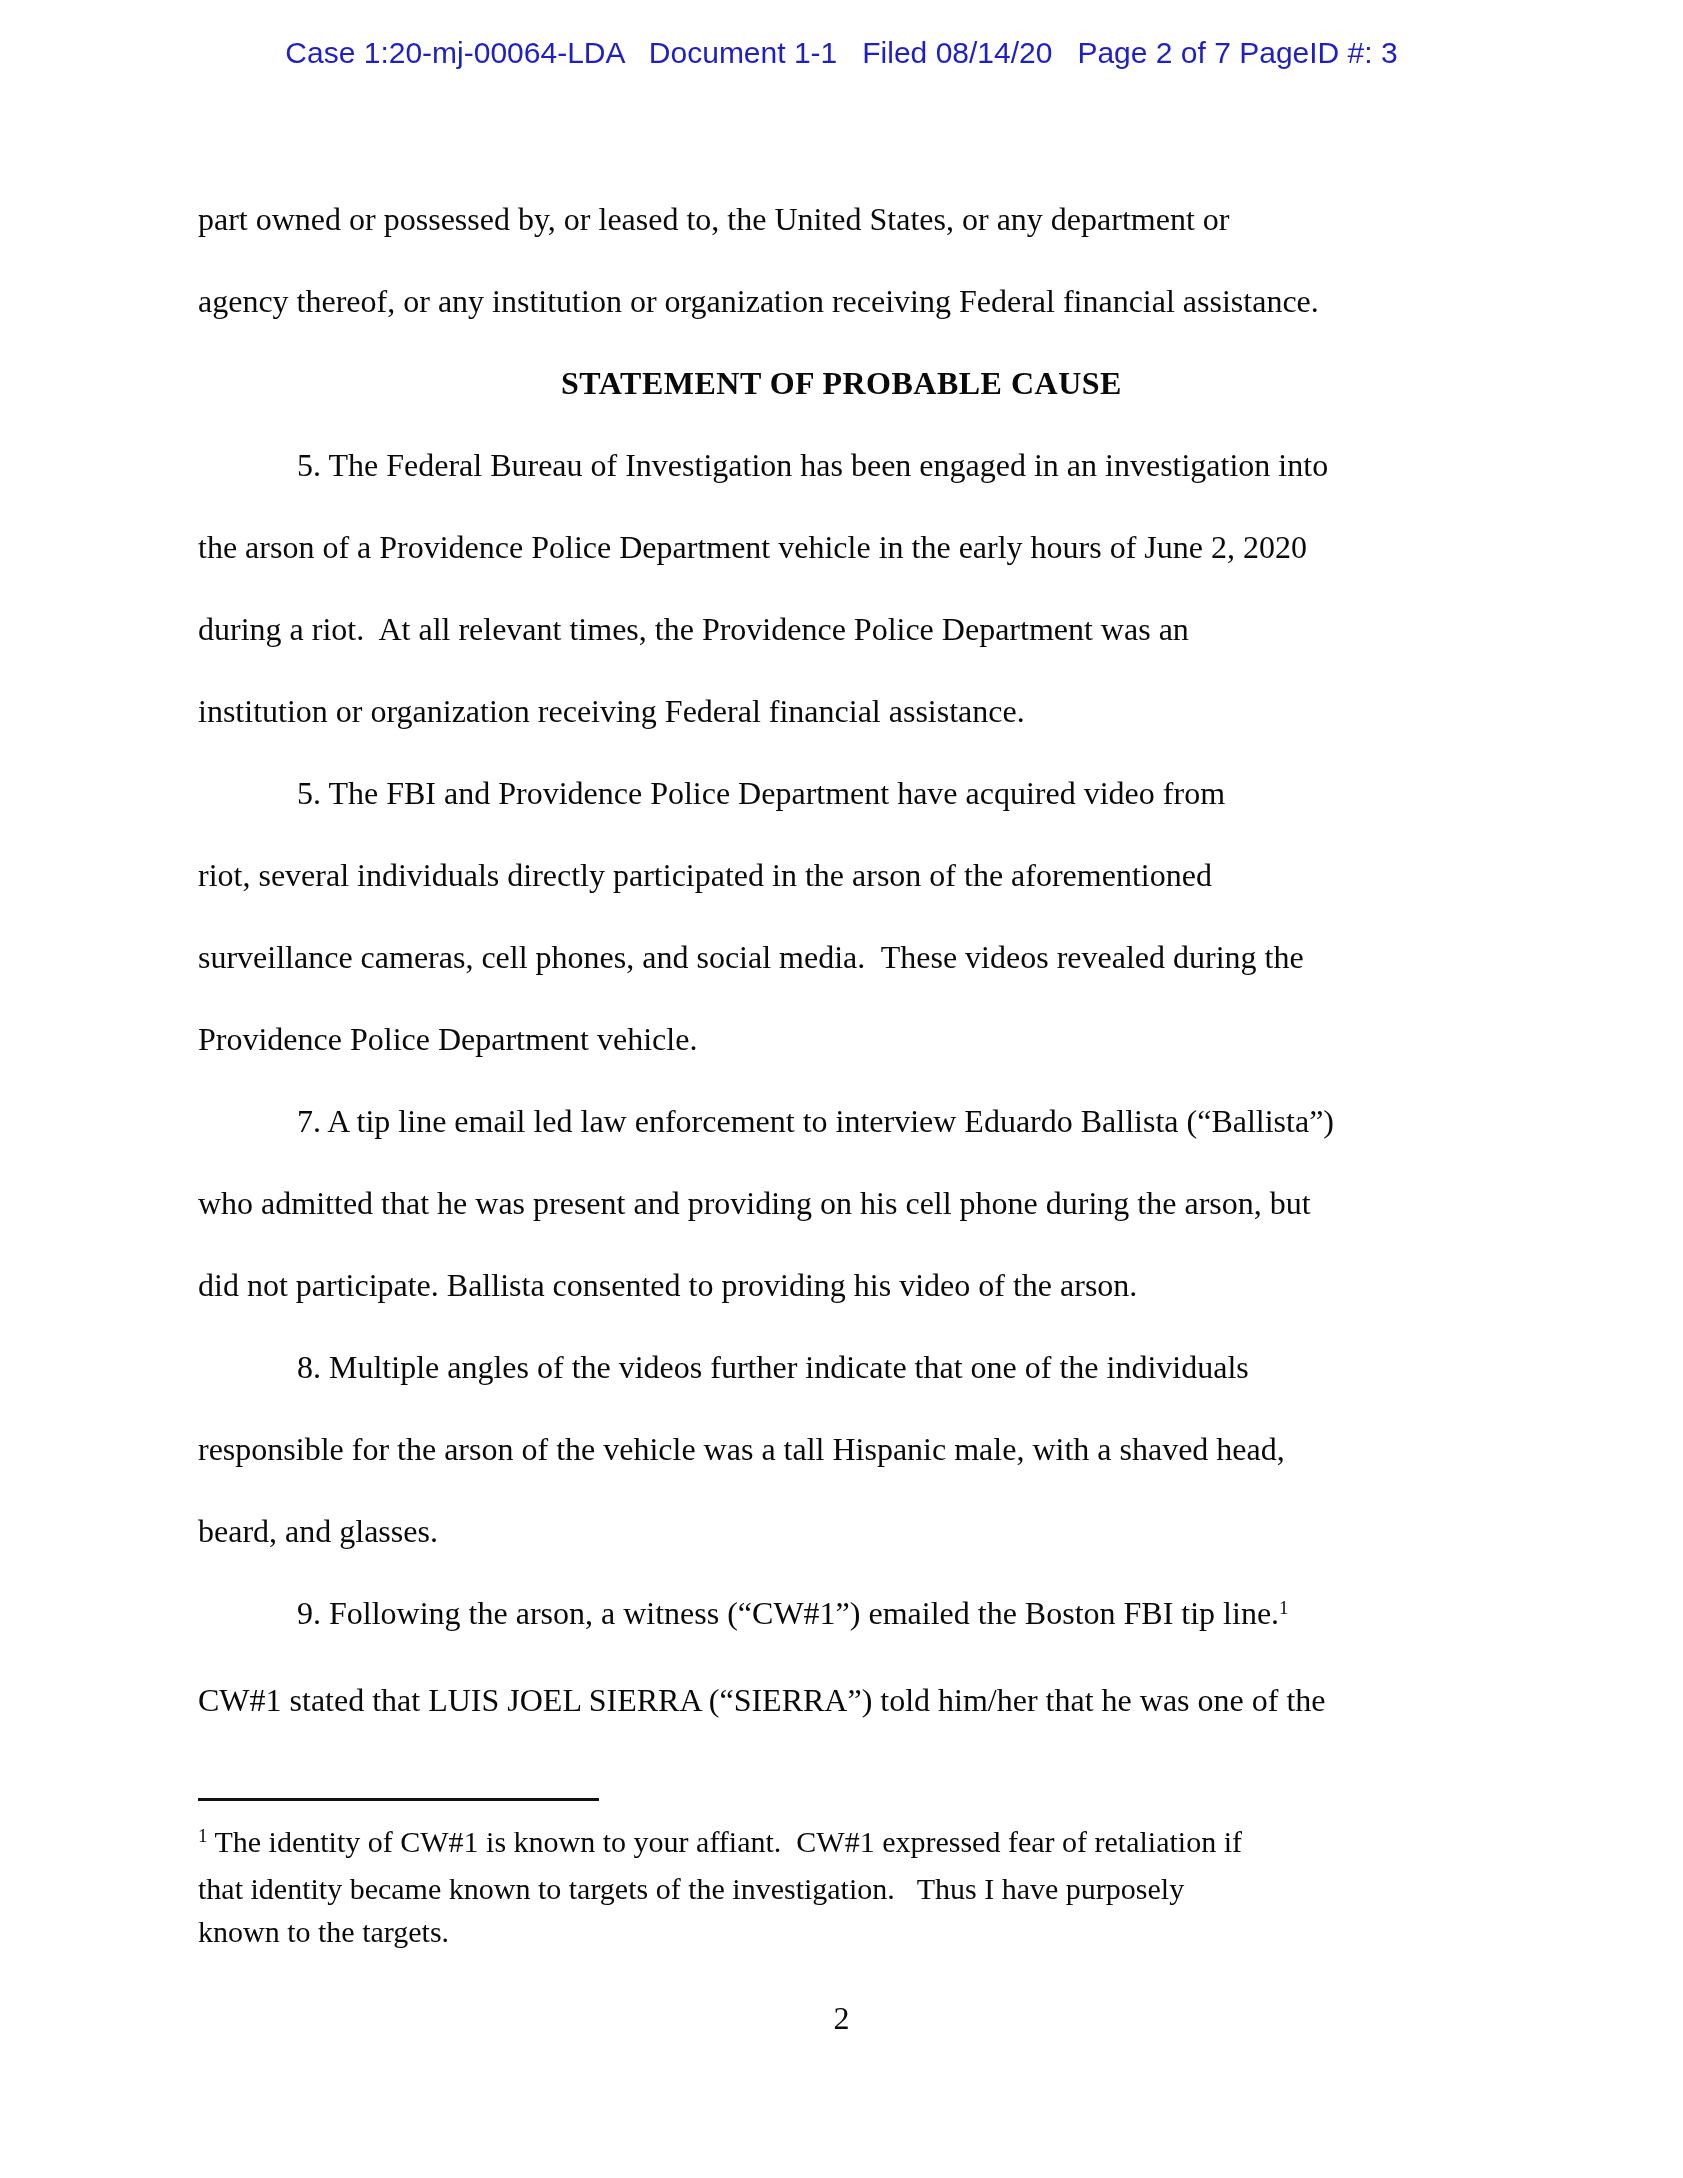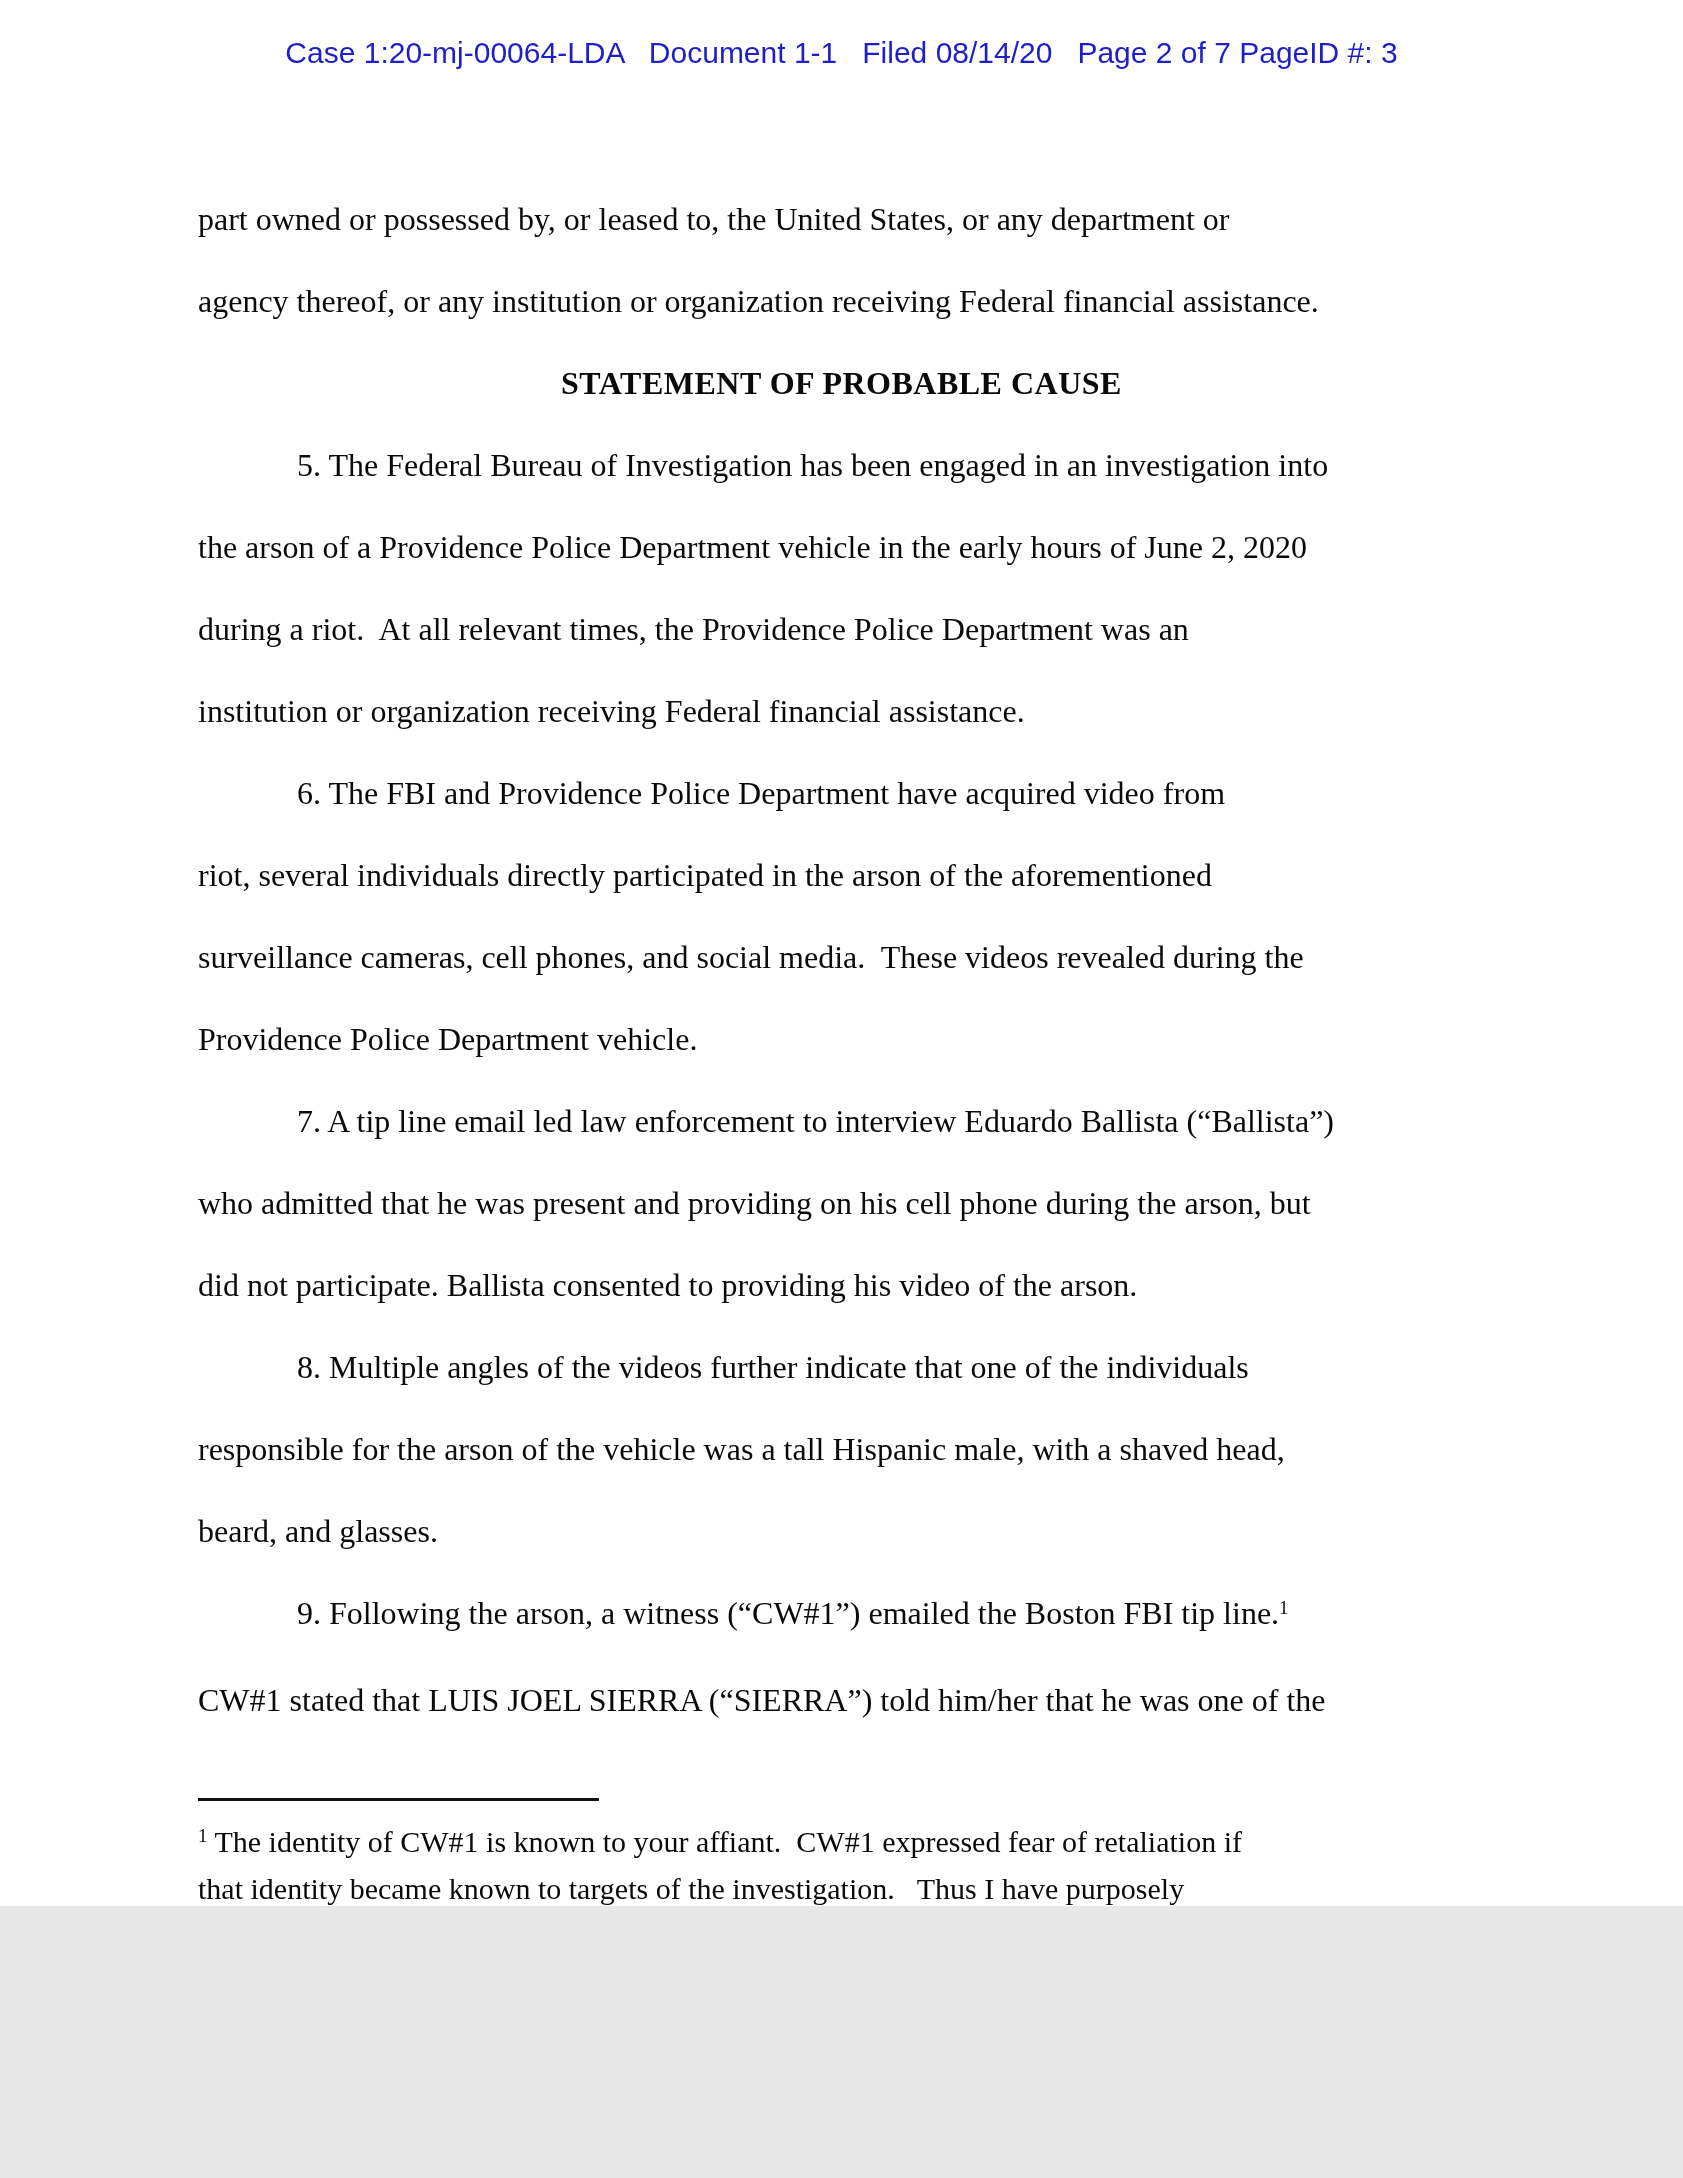--- a/index.html
+++ b/index.html
@@ -1,20 +1,20 @@
 <!DOCTYPE html>
 <html><head>
 <meta charset="utf-8">
 <style>
   * { margin: 0; padding: 0; box-sizing: border-box; }
   html, body { background: #e8e8e8; }
   .page {
     position: relative;
     width: 1683px;
-    height: 1906px;
+    height: 2178px;
     background: #ffffff;
     font-family: "Liberation Serif", serif;
     color: #0a0a0a;
     overflow: hidden;
   }
   .stamp {
     position: absolute;
     top: 36px;
     left: 0;
     width: 1683px;
@@ -84,21 +84,21 @@
     <div class="line">part owned or possessed by, or leased to, the United States, or any department or</div>
     <div class="line">agency thereof, or any institution or organization receiving Federal financial assistance.</div>
 
     <div class="line heading">STATEMENT OF PROBABLE CAUSE</div>
 
     <div class="line indent">5. The Federal Bureau of Investigation has been engaged in an investigation into</div>
     <div class="line">the arson of a Providence Police Department vehicle in the early hours of June 2, 2020</div>
     <div class="line">during a riot.  At all relevant times, the Providence Police Department was an</div>
     <div class="line">institution or organization receiving Federal financial assistance.</div>
 
-    <div class="line indent">6. The FBI and Providence Police Department have acquired video from</div>
+    <div class="line indent">5. The FBI and Providence Police Department have acquired video from</div>
     <div class="line">riot, several individuals directly participated in the arson of the aforementioned</div>
     <div class="line">surveillance cameras, cell phones, and social media.  These videos revealed during the</div>
     <div class="line">Providence Police Department vehicle.</div>
 
     <div class="line indent">7. A tip line email led law enforcement to interview Eduardo Ballista (“Ballista”)</div>
     <div class="line">who admitted that he was present and providing on his cell phone during the arson, but</div>
     <div class="line">did not participate. Ballista consented to providing his video of the arson.</div>
 
     <div class="line indent">8. Multiple angles of the videos further indicate that one of the individuals</div>
     <div class="line">responsible for the arson of the vehicle was a tall Hispanic male, with a shaved head,</div>

